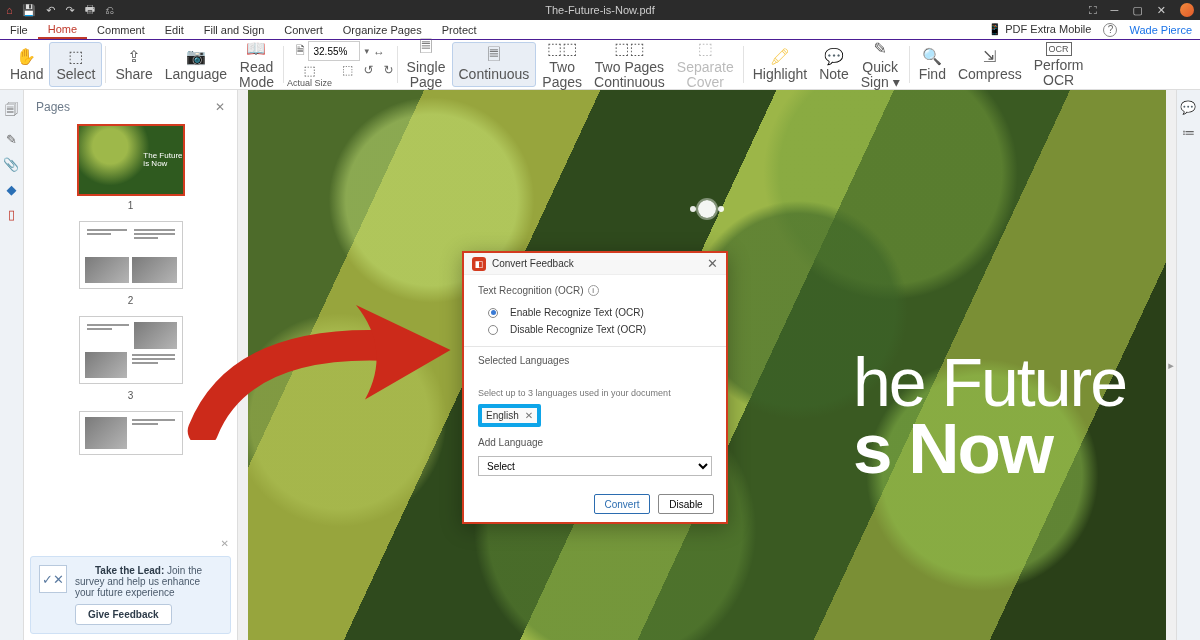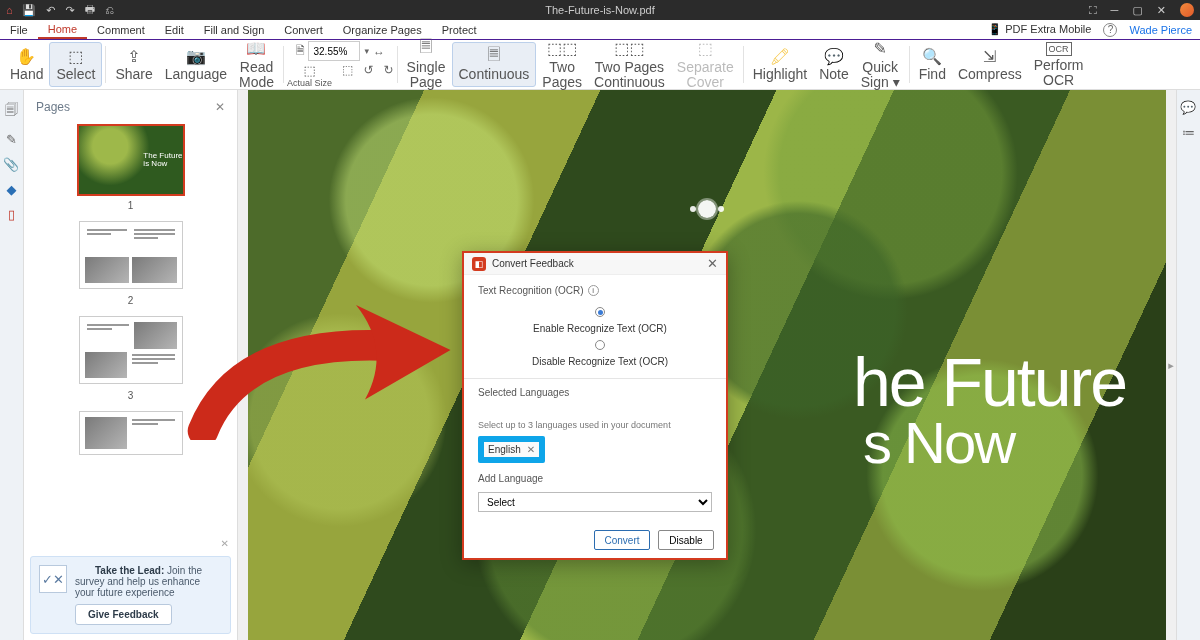--- a/index.html
+++ b/index.html
@@ -62,42 +62,42 @@
 .survey-banner .sicon { width:28px;height:28px; border:1px solid #b8c9dd; background:#fff; display:flex;align-items:center;justify-content:center;font-size:13px;color:#5a7aa0; flex:none; }
 .survey-banner .stext { flex:1; color:#4a5a6b; }
 .survey-banner .stext b { color:#2d3b49;margin-left:20px; }
 .survey-banner button { display:block; margin-top:6px; background:#fff; border:1px solid #b8c9dd; border-radius:3px; padding:4px 12px; font-size:10px; font-weight:600; color:#2d3b49; cursor:pointer; }
 
 .canvas { flex:1; background:#4a4a4a; position:relative; overflow:hidden; display:flex; }
 .canvas .edge { width:10px; background:#f0f0f0; display:flex; align-items:center; justify-content:center; color:#999; cursor:pointer; font-size:11px; }
 .preview { flex:1; background: linear-gradient(115deg, #4d6b2a 0 15%, #97a53d 15% 30%, #2f4a1d 30% 45%, #9cb648 45% 55%, #3a5a22 55% 70%, #7a8f35 70% 85%, #2a4018 85% 100%); position:relative; }
 .forest-overlay { position:absolute; inset:0; background-image: radial-gradient(circle at 20% 20%, rgba(200,230,120,0.5) 0 10%, transparent 12%), radial-gradient(circle at 60% 40%, rgba(60,100,40,0.6) 0 15%, transparent 17%), radial-gradient(circle at 80% 70%, rgba(150,200,80,0.5) 0 12%, transparent 14%), radial-gradient(circle at 40% 80%, rgba(90,130,50,0.6) 0 18%, transparent 20%), radial-gradient(circle at 10% 60%, rgba(180,200,90,0.5) 0 10%, transparent 12%), radial-gradient(circle at 70% 15%, rgba(120,160,60,0.5) 0 14%, transparent 16%); }
 .hero-text { position:absolute; right:40px; top:260px; color:#fff; font-size:68px; line-height:0.95; font-weight:400; letter-spacing:-2px; }
-.hero-text .l2 { font-weight:400; font-size:58px;margin-left:10px; }
+.hero-text .l2 { font-weight:700; font-size:71px; }
 .drone-dot { position:absolute; left:450px; top:110px; width:18px; height:18px; background:rgba(255,255,255,0.95); border-radius:50%; box-shadow:0 0 0 2px rgba(255,255,255,0.4); }
 .drone-dot::before,.drone-dot::after { content:''; position:absolute; width:6px;height:6px; background:rgba(255,255,255,0.9); border-radius:50%; }
 .drone-dot::before { left:-8px; top:6px; }
 .drone-dot::after { right:-8px; top:6px; }
 
 
 .arrow-anno { position:absolute; left:170px; top:260px; width:300px; height:180px; pointer-events:none; }
 
 
 .dialog { position:absolute; left:462px; top:251px; width:266px; background:#fff; border:2px solid #d33b1f; box-shadow:0 4px 20px rgba(0,0,0,0.3); font-size:10px; }
 .dialog .dhead { height:22px; background:#f7f7f7; display:flex; align-items:center; padding:0 8px; border-bottom:1px solid #eee; }
 .dialog .dhead .dicon { width:14px;height:14px;background:#d33b1f;border-radius:3px;display:flex;align-items:center;justify-content:center;color:#fff;font-size:9px;margin-right:6px; }
 .dialog .dhead .dclose { margin-left:auto; font-size:13px; color:#666; cursor:pointer; }
 .dialog .dbody { padding: 10px 14px; }
 .dialog .section-label { color:#555; margin-bottom:8px; display:flex; align-items:center; gap:4px; }
 .dialog .info-badge { width:11px;height:11px;border:1px solid #999;border-radius:50%;display:inline-flex;align-items:center;justify-content:center;font-size:8px;color:#666; }
-.dialog .radio-row { display:flex; align-items:center; gap:6px; padding:3px 0 3px 10px;flex-direction:column; }
+.dialog .radio-row { display:flex; align-items:center; gap:12px; padding:3px 0 3px 10px; }
 .dialog .radio { width:10px;height:10px;border:1px solid #888;border-radius:50%;display:flex;align-items:center;justify-content:center; }
 .dialog .radio.checked::after { content:''; width:5px;height:5px;background:#3a7bd5;border-radius:50%; }
 .dialog .subhint { color:#777; font-size:9px; margin:22px 0 6px 0; }
-.dialog .chip { display:inline-flex; align-items:center; border:6px solid #0ea5e9; border-radius:2px; padding:2px 4px; gap:6px; background:#fafafa; }
+.dialog .chip { display:inline-flex; align-items:center; border:4px solid #0ea5e9; border-radius:2px; padding:2px 4px; gap:6px; background:#fafafa; }
 .dialog .chip .x { color:#777; cursor:pointer; }
 .dialog select { width:100%; height:20px; border:1px solid #bbb; font-size:10px; padding:0 4px; background:#fff; }
 .dialog .dfoot { padding: 8px 12px; display:flex; justify-content:flex-end; gap:8px; }
 .dialog .dfoot button { width:56px; height:20px; font-size:10px; border:1px solid #888; background:#fff; border-radius:2px; cursor:pointer; }
 .dialog .dfoot button.primary { border-color:#2b6cb0; color:#2b6cb0; }
 .dialog hr { border:none; border-top:1px solid #e5e5e5; margin:8px -14px; }
 </style>
 </head>
 <body>
 

